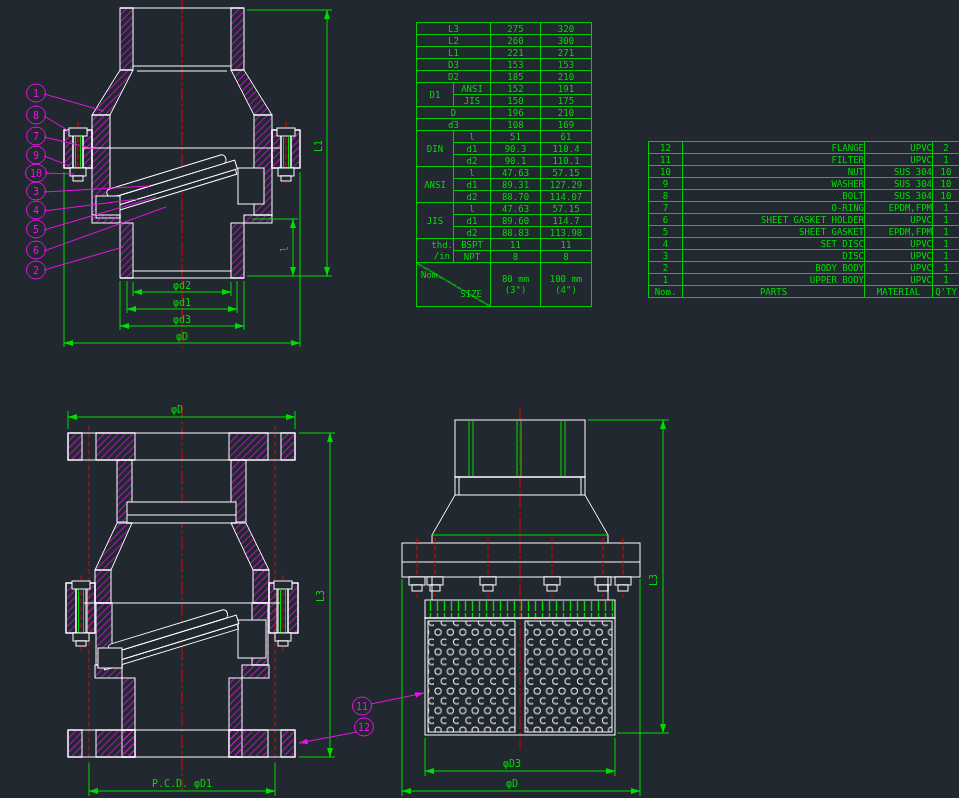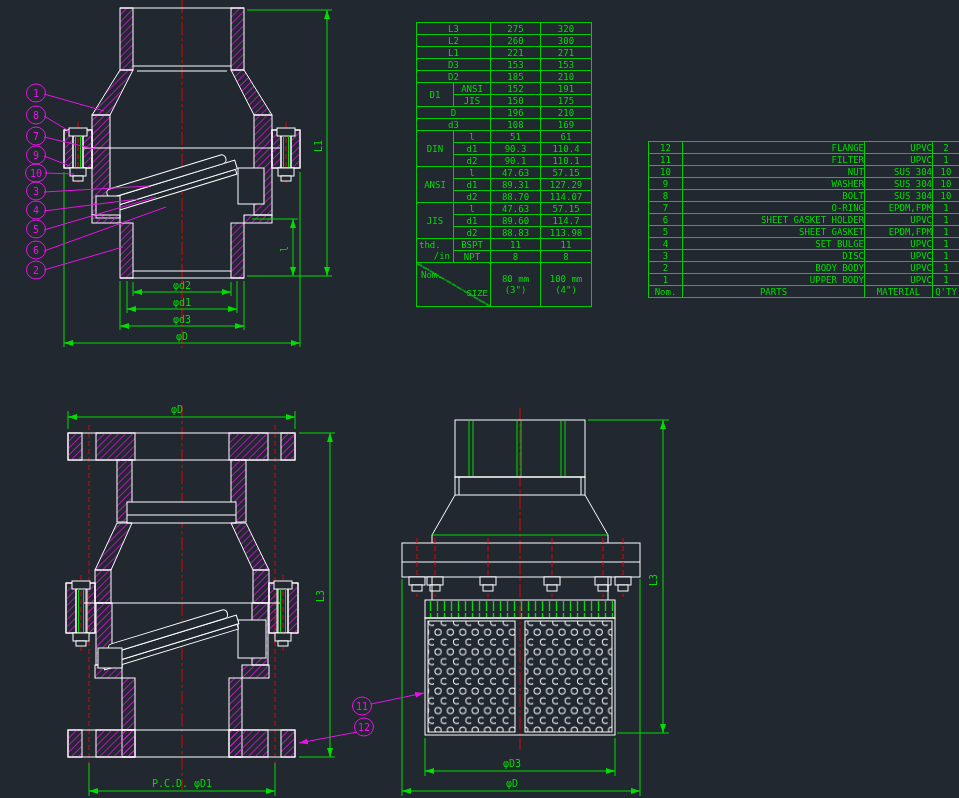--- a/index.html
+++ b/index.html
@@ -19,21 +19,21 @@
   .balt{fill:#e912e9;font-size:10px;text-anchor:middle;}
   .cadtab{position:absolute;border-collapse:collapse;table-layout:fixed;color:#00dd00;
           font-family:"DejaVu Sans Mono",monospace;font-size:9px;}
   .cadtab td{border:1px solid #00cc00;text-align:center;padding:0;height:11px;
              line-height:10px;overflow:hidden;white-space:nowrap;}
   .cadtab td.tl{text-align:right;padding-left:5px;}
   td.sizecell{position:relative;
     background:linear-gradient(to top right,transparent calc(50% - 0.6px),#00cc00 calc(50% - 0.6px),
                #00cc00 calc(50% + 0.6px),transparent calc(50% + 0.6px));}
   .nomlbl{position:absolute;top:7px;left:4px;}
-  .sizelbl{position:absolute;bottom:7px;right:2px;font-family:Liberation Mono, monospace;}
+  .sizelbl{position:absolute;bottom:7px;right:8px;}
   .two{display:block;line-height:11px;text-align:center;}
 </style>
 </head>
 <body>
 
 <div class="canvas">
 
 <svg width="959" height="798" viewBox="0 0 959 798">
   <defs>
     <pattern id="hatch" width="5" height="5" patternUnits="userSpaceOnUse" patternTransform="rotate(45)">
@@ -418,21 +418,21 @@
           <td>89.60</td>
           <td>114.7</td>
         </tr>
   <tr>
           <td>d2</td>
           <td>88.83</td>
           <td>113.98</td>
         </tr>
   <tr>
           <td rowspan="2">
-            <span class="two" style="text-align:left;padding-left:2px;">thd.</span>
+            <span class="two" style="text-align:right;padding-left:2px;">thd.</span>
             <span class="two" style="text-align:right;padding-right:3px;">/in</span>
           </td>
           <td>BSPT</td>
           <td>11</td>
           <td>11</td>
         </tr>
   <tr>
           <td>NPT</td>
           <td>8</td>
           <td>8</td>
@@ -505,21 +505,21 @@
           <td>1</td>
         </tr>
   <tr>
           <td>5</td>
           <td class="tl">SHEET GASKET</td>
           <td class="tl">EPDM,FPM</td>
           <td>1</td>
         </tr>
   <tr>
           <td>4</td>
-          <td class="tl">SET BULGE</td>
+          <td class="tl">SET DISC</td>
           <td class="tl">UPVC</td>
           <td>1</td>
         </tr>
   <tr>
           <td>3</td>
           <td class="tl">DISC</td>
           <td class="tl">UPVC</td>
           <td>1</td>
         </tr>
   <tr>

